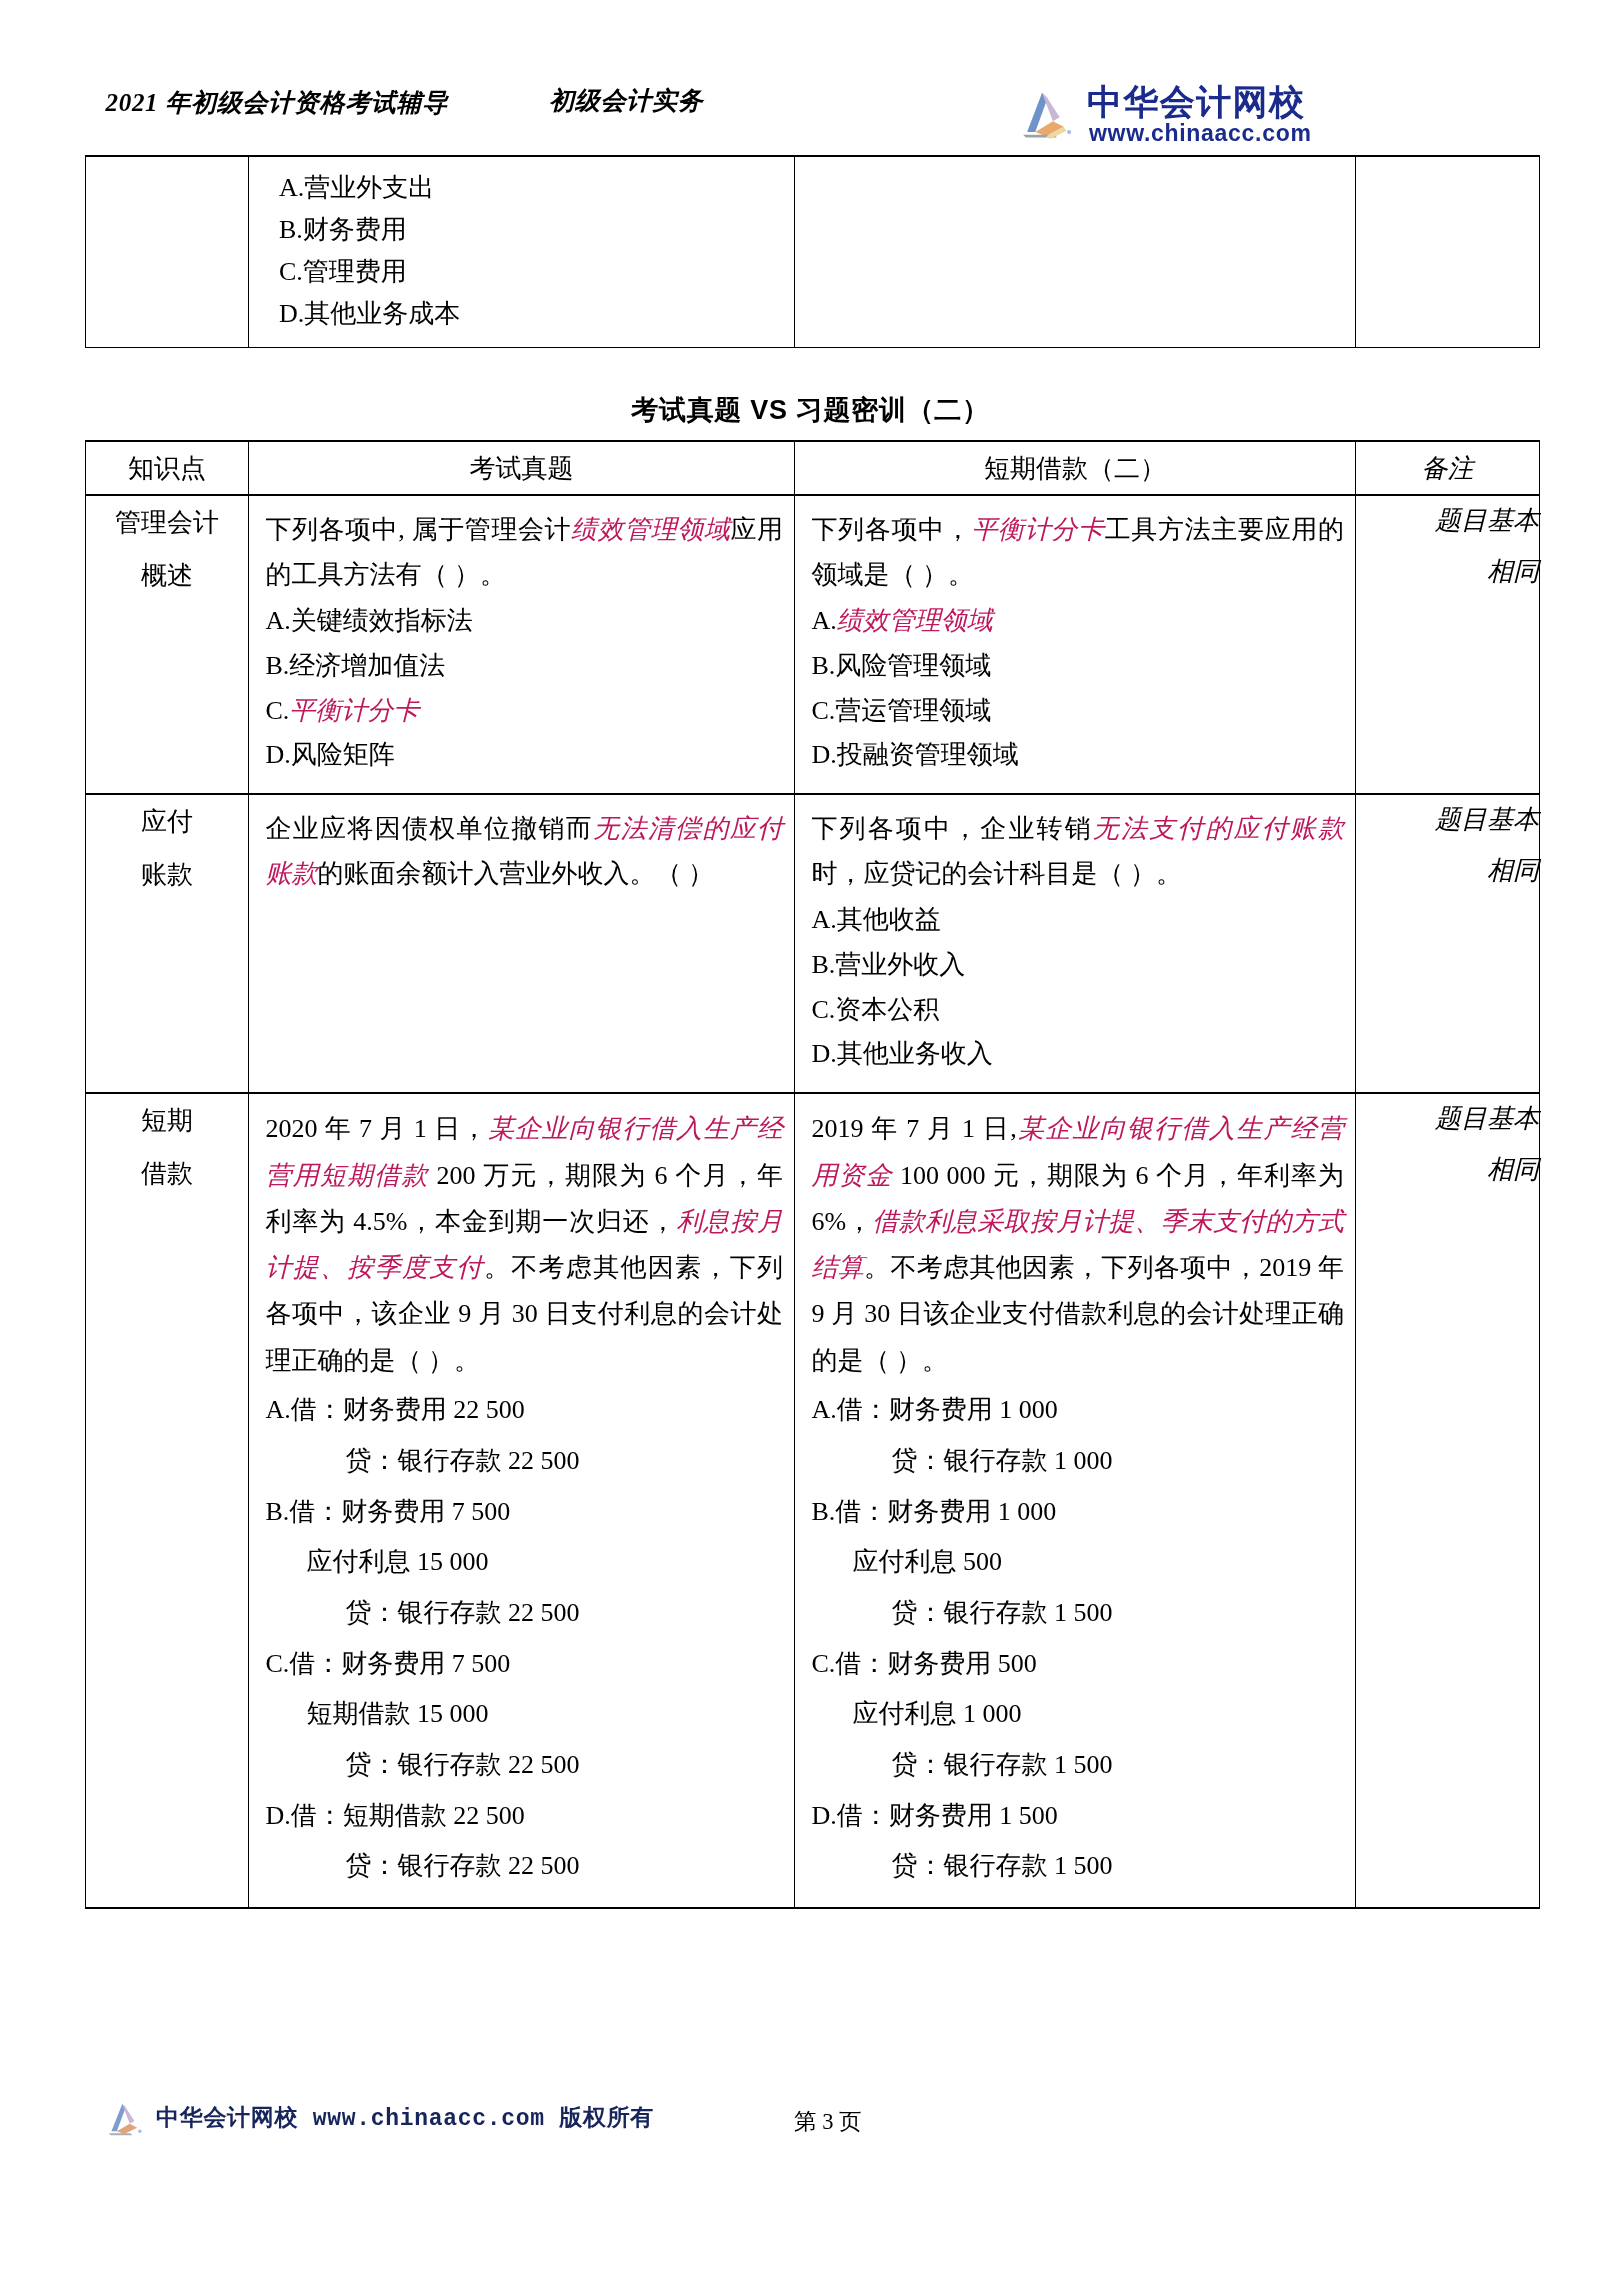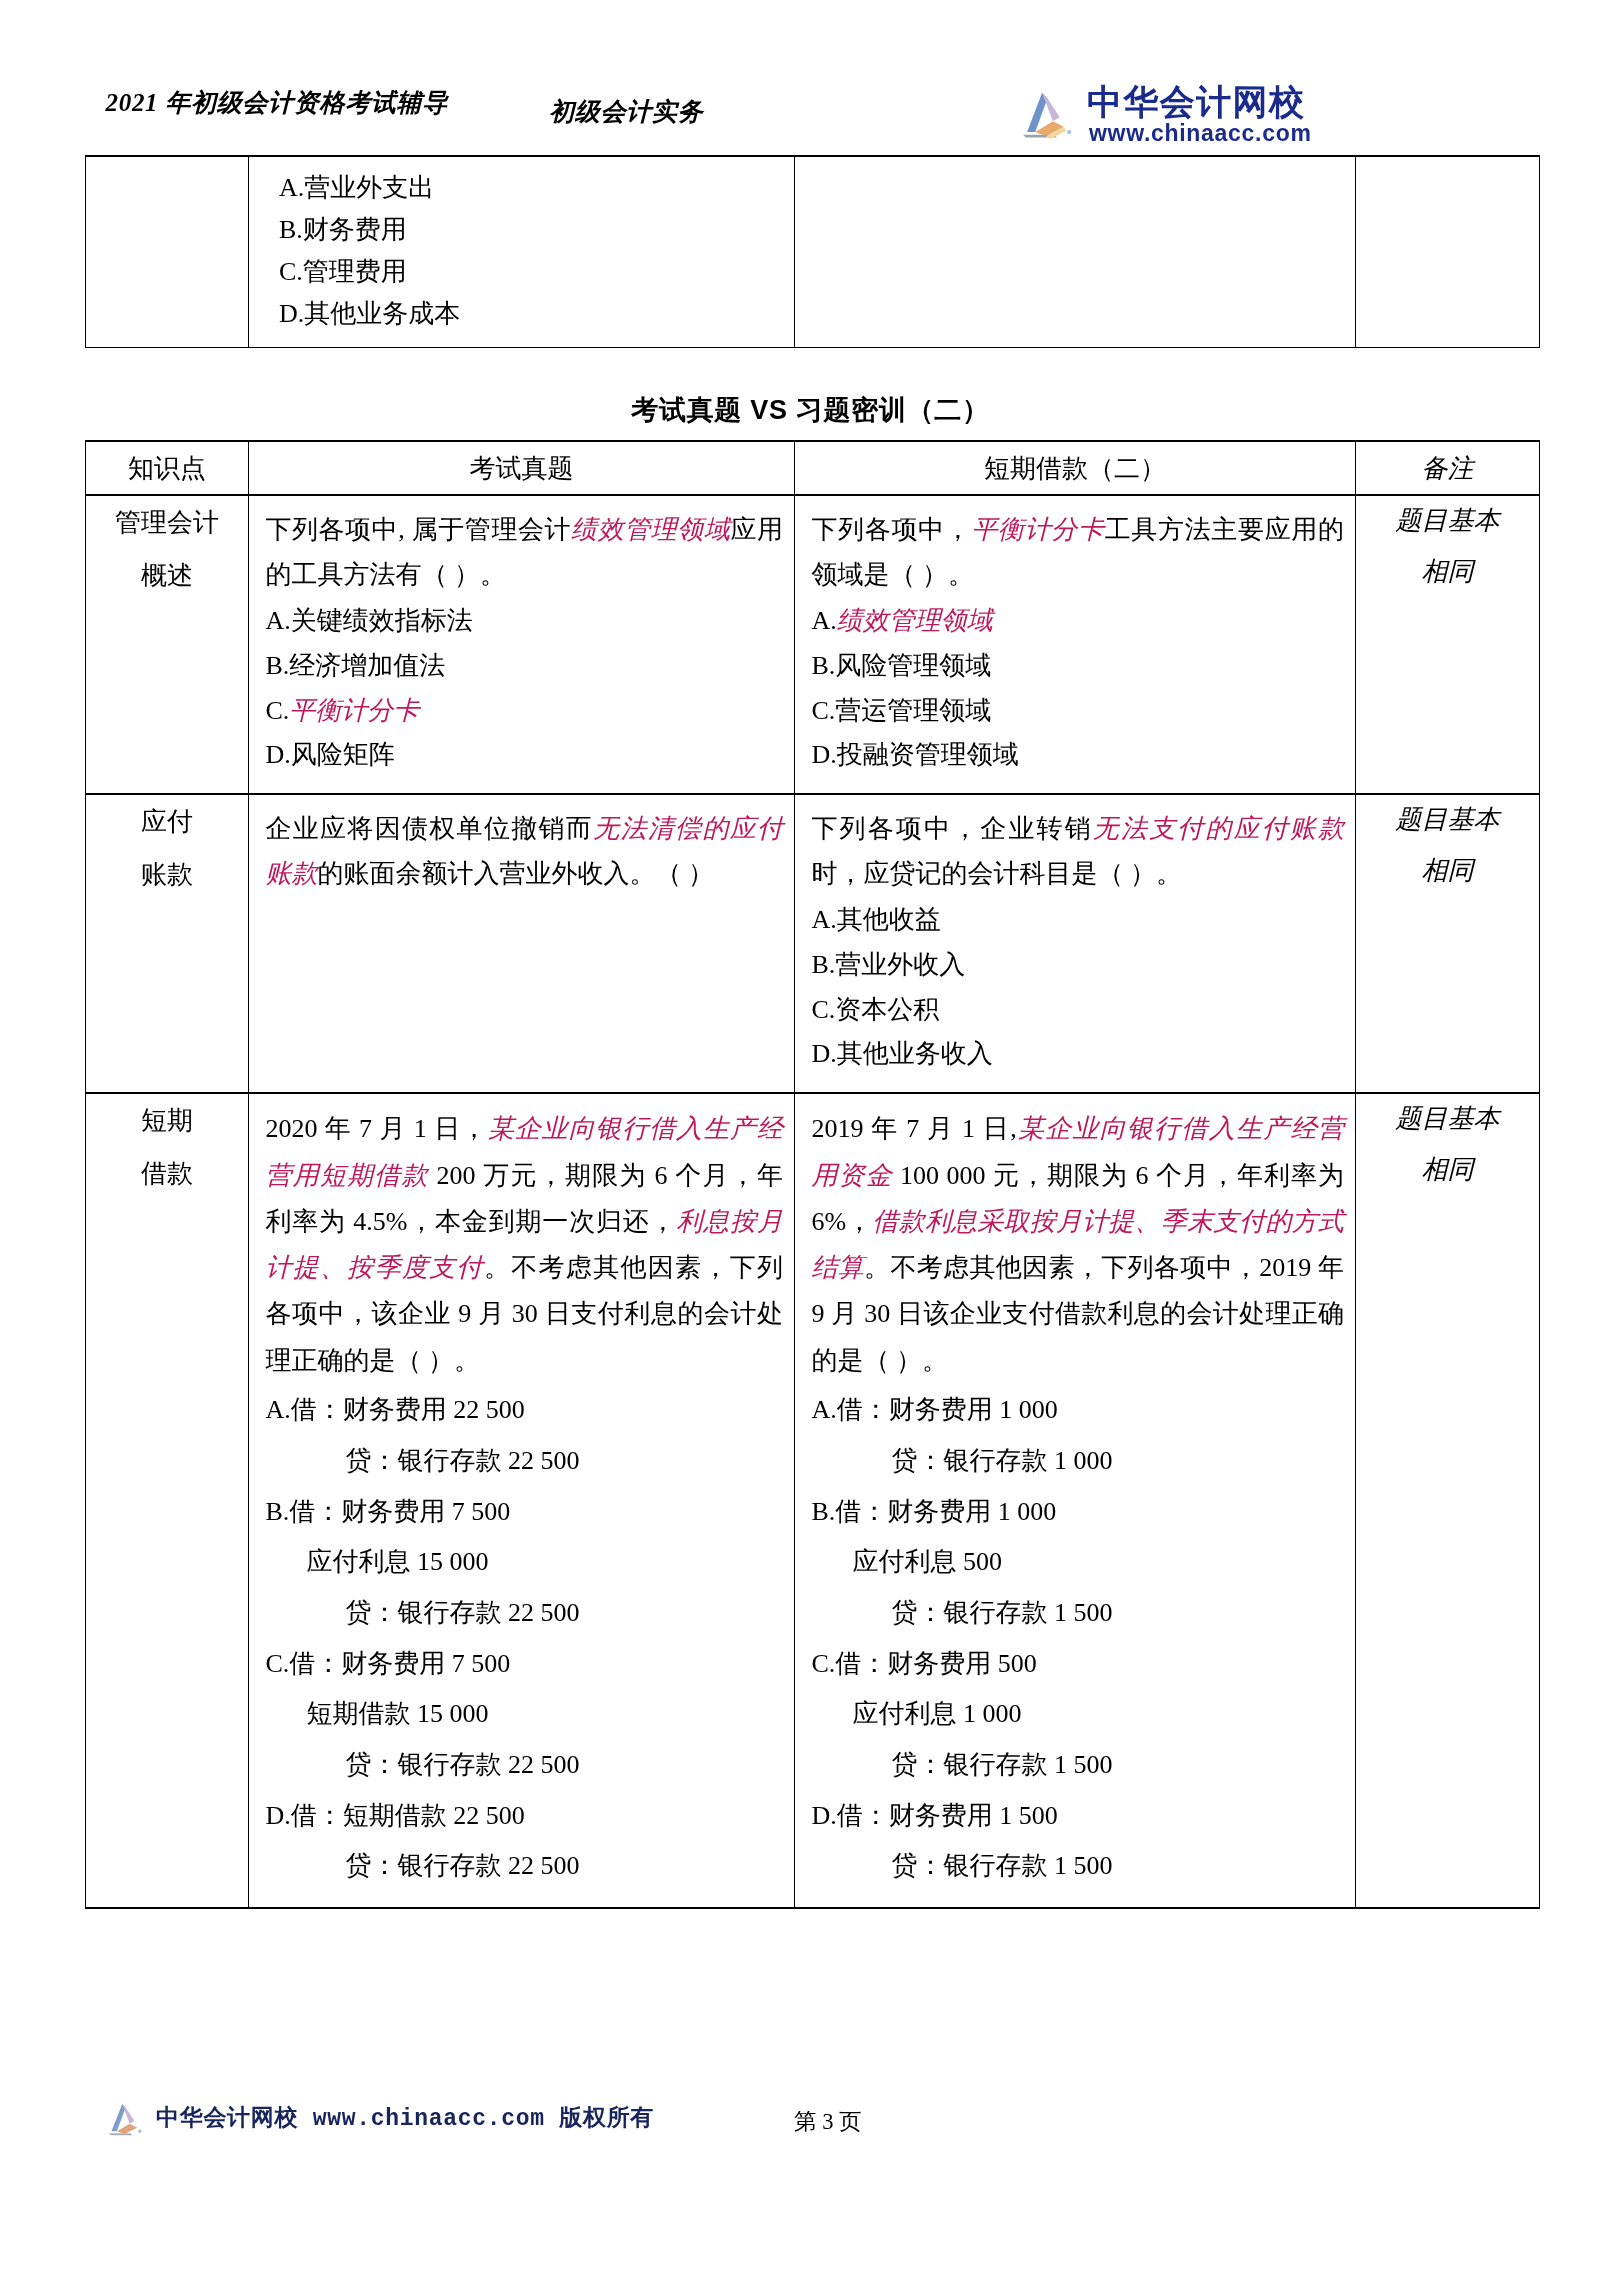--- a/index.html
+++ b/index.html
@@ -39,21 +39,21 @@
     font-family: "Liberation Serif", "DejaVu Serif", serif;
     font-weight: bold;
     font-style: italic;
     font-size: 25px;
     letter-spacing: 0.7px;
     white-space: nowrap;
   }
   .hdr-mid {
     position: absolute;
     left: 464px;
-    top: 15px;
+    top: 4px;
     font-family: "Liberation Serif", "DejaVu Serif", serif;
     font-weight: bold;
     font-style: italic;
     font-size: 25px;
     letter-spacing: 0.7px;
     white-space: nowrap;
   }
   .hdr-logo {
     position: absolute;
     left: 934px;
@@ -154,21 +154,21 @@
   #table-main tbody td { border-bottom: 2px solid #000; }
   #table-main tbody tr:last-child td { border-bottom: 2.7px solid #000; }
 
   .kp-cell {
     text-align: center;
     vertical-align: middle;
     font-size: 26px;
     line-height: 2.05;
   }
   .note-cell {
-    text-align: center;
+    text-align: right;
     vertical-align: middle;
     font-size: 26px;
     line-height: 1.95;
   }
   .q-cell {
     padding: 12.3px 11px 15px 16.4px;
     font-size: 26px;
     line-height: 1.72;
     text-align: justify;
     text-justify: inter-ideograph;

